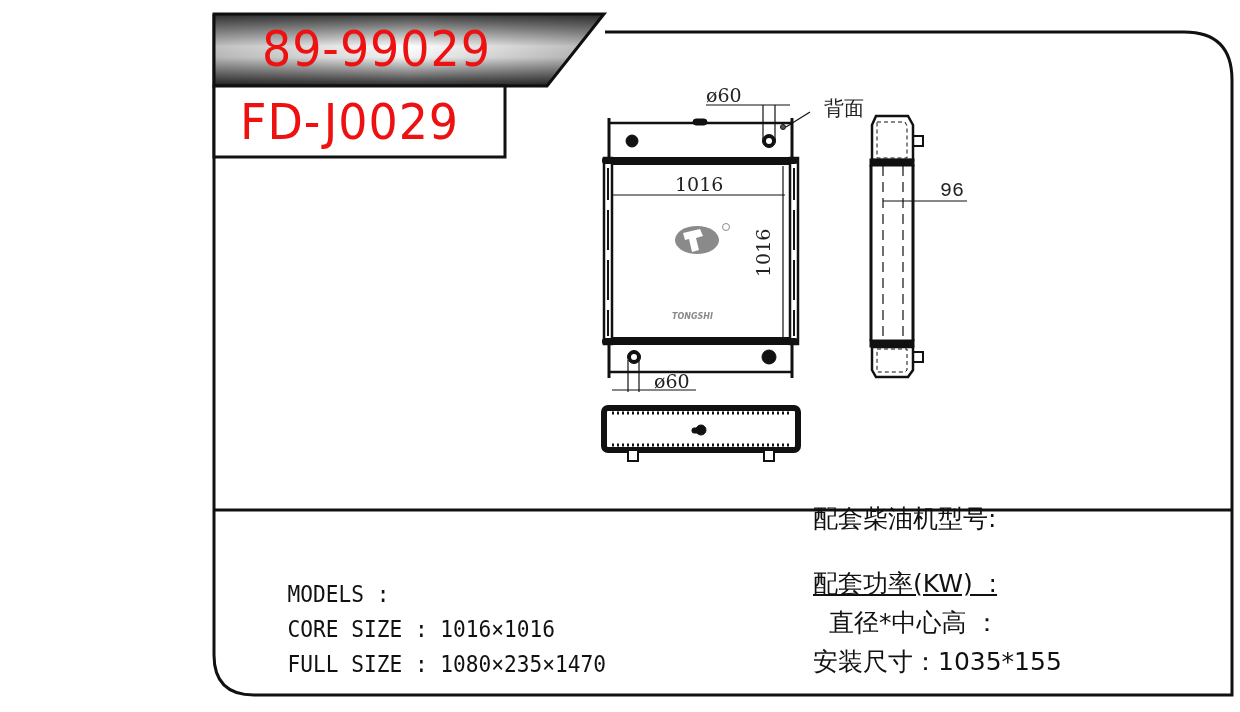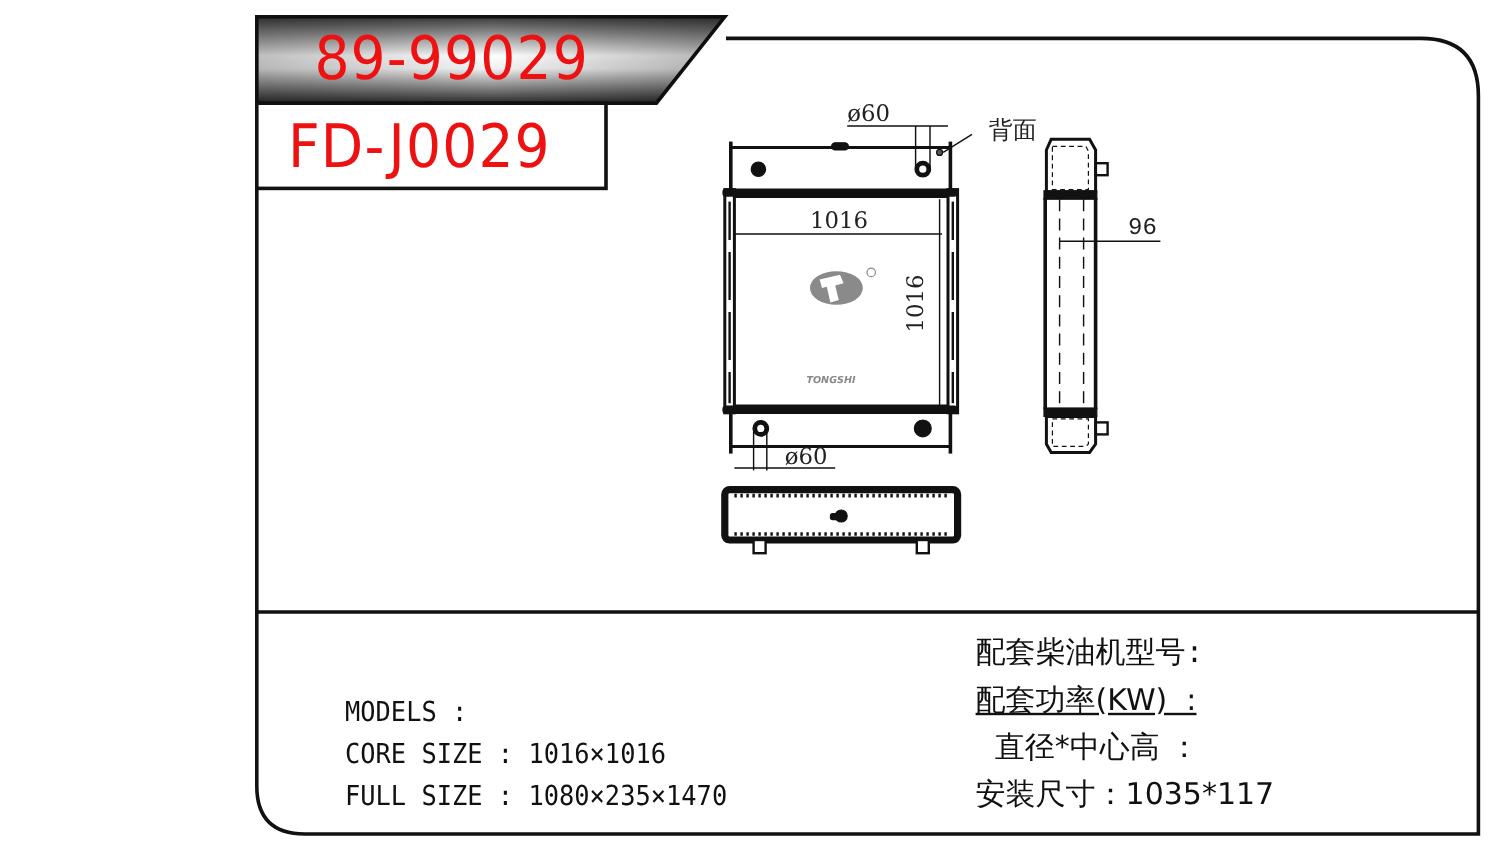--- a/index.html
+++ b/index.html
@@ -153,16 +153,16 @@
 <div class="spec" style="top:540px;">
   <span>MODELS :</span><span></span>
 </div>
 <div class="spec" style="top:575px;">
   <span>CORE SIZE : </span><span>1016×1016</span>
 </div>
 <div class="spec" style="top:610px;">
   <span>FULL SIZE : </span><span>1080×235×1470</span>
 </div>
 
-<div class="cn" style="top:527px;font-family:Liberation Mono, monospace;">配套柴油机型号:</div>
+<div class="cn" style="top:500px;">配套柴油机型号:</div>
 <div class="cn" style="top:565px;text-decoration:underline;">配套功率(KW)  :</div>
 <div class="cn" style="top:604px;margin-left:16px;">直径*中心高 ：</div>
-<div class="cn" style="top:643px;">安装尺寸：1035*117</div>
+<div class="cn" style="top:643px;">安装尺寸：1035*155</div>
 
 </body></html>

